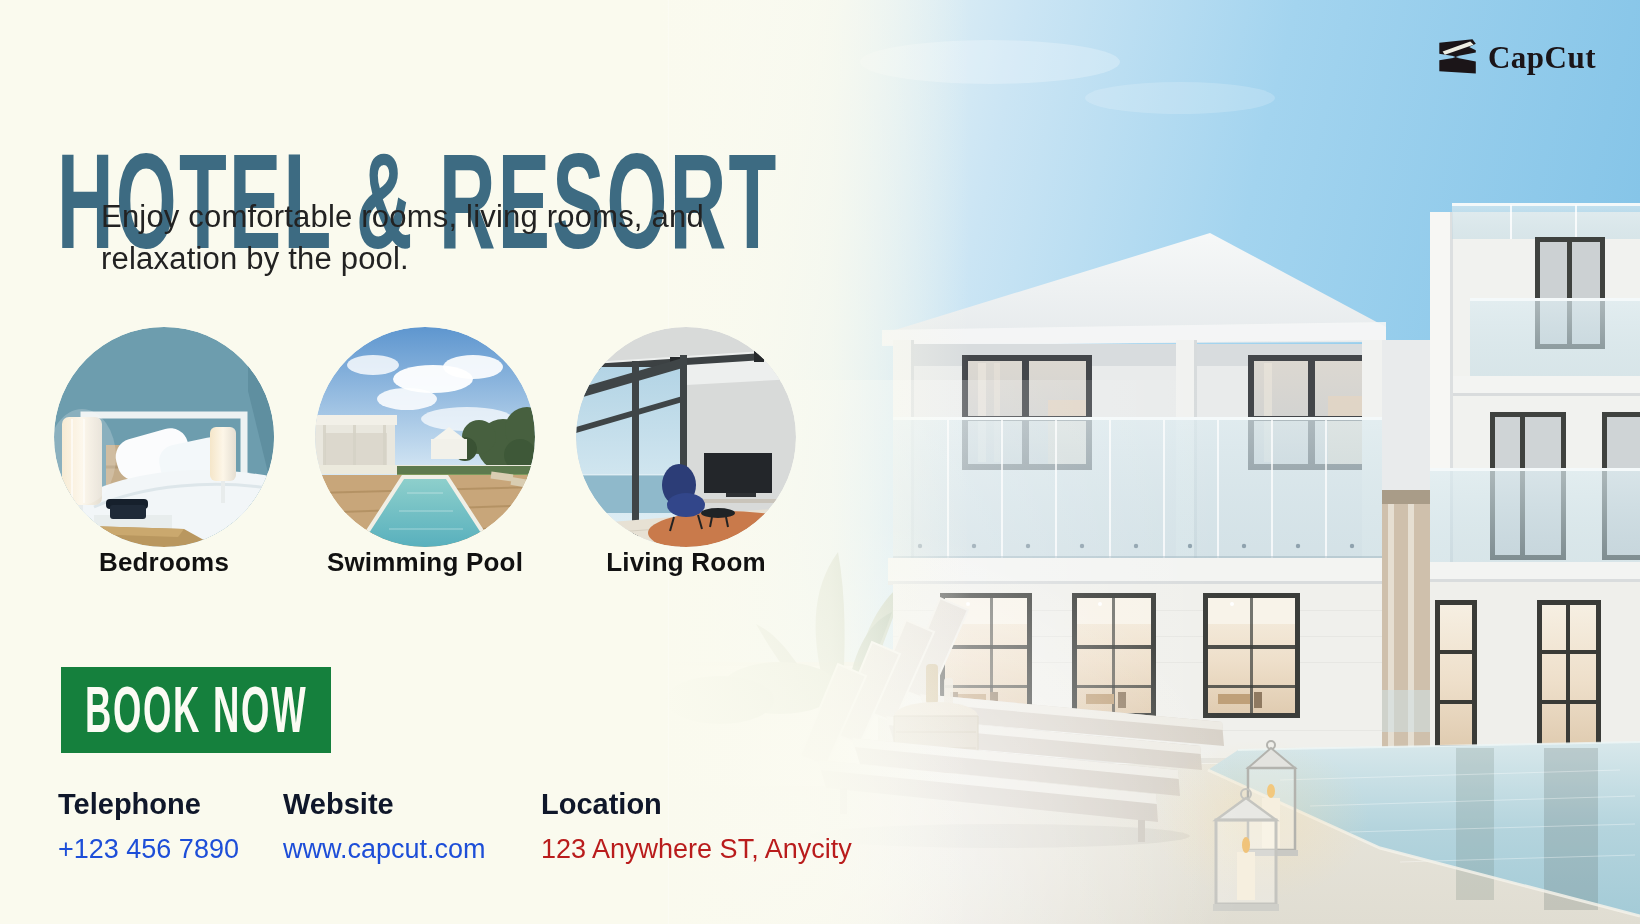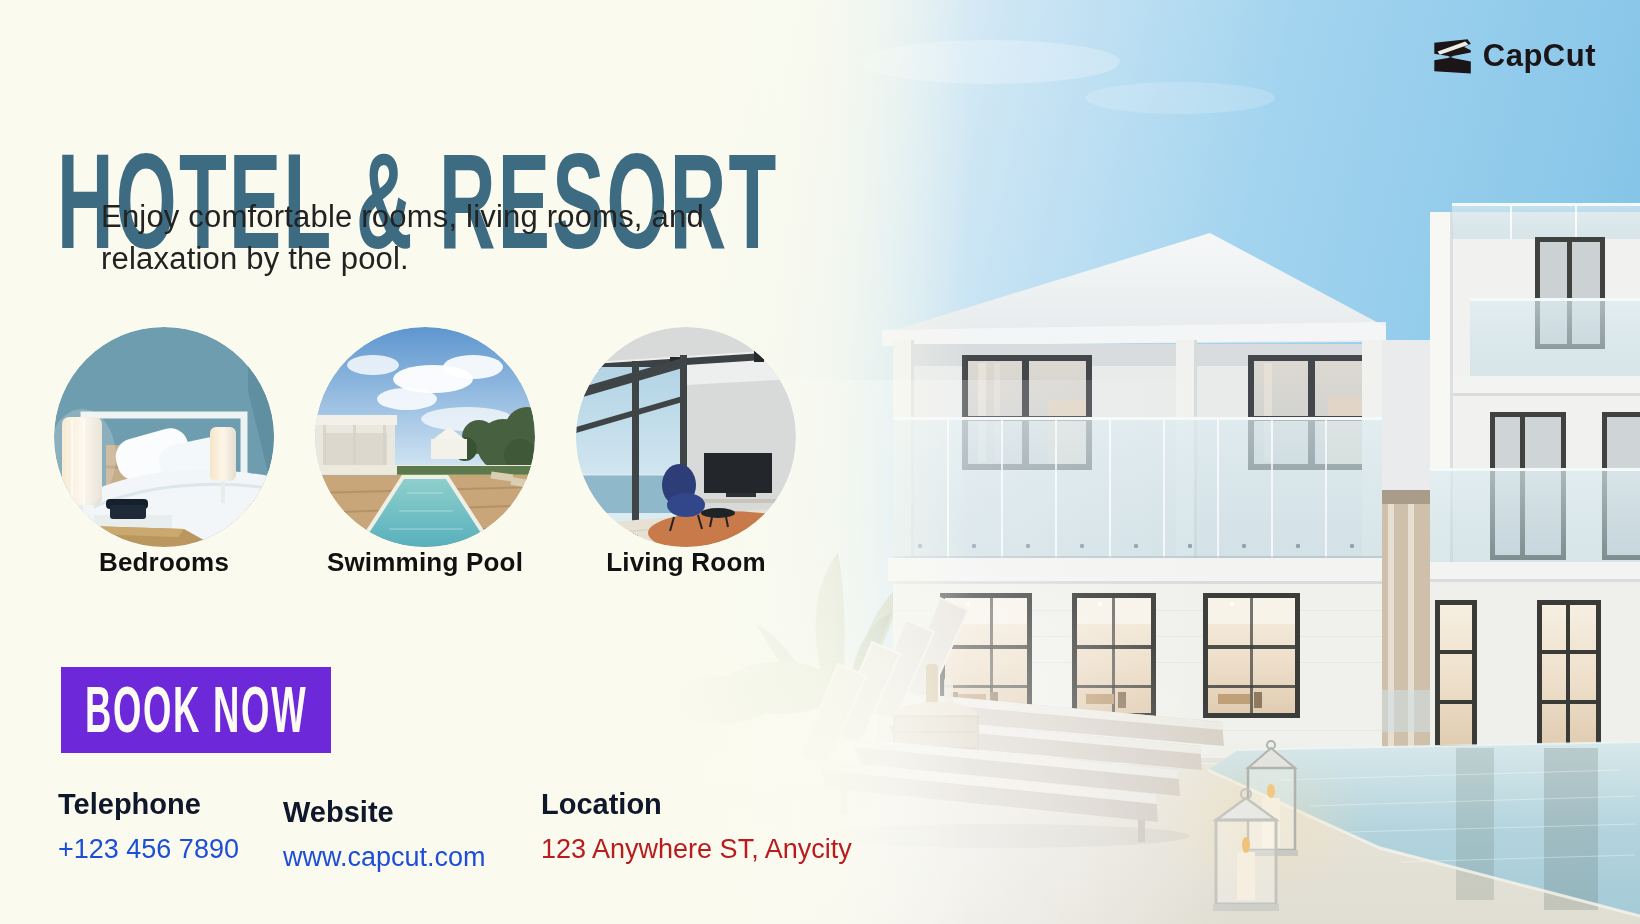--- a/index.html
+++ b/index.html
@@ -1,42 +1,42 @@
 <!DOCTYPE html>
 <html><head>
 <meta charset="utf-8">
 <style>
   html,body{margin:0;padding:0;background:#e8e8e0;}
   .poster{position:relative;width:1640px;height:924px;overflow:hidden;
     background:#fafaee;font-family:"Liberation Sans",sans-serif;}
   
   .photo{position:absolute;left:660px;top:0;width:980px;height:924px;z-index:0;}
   
-  .brand{position:absolute;top:38px;right:44px;display:flex;align-items:flex-start;gap:10px;z-index:3;}
+  .brand{position:absolute;top:38px;right:44px;display:flex;align-items:flex-end;gap:10px;z-index:3;font-family:Liberation Serif, serif;}
   .brand-text{font-size:31px;font-weight:700;color:#1b1518;letter-spacing:.5px;}
   
   .title{position:absolute;left:57px;top:42px;z-index:2;
     font-size:136px;font-weight:700;line-height:1;color:#3d6b82;
     letter-spacing:4px;white-space:nowrap;transform:scaleX(.575);transform-origin:left top;}
   .subtitle{position:absolute;left:58px;top:196px;z-index:2;
     font-size:31px;line-height:42px;color:#222;letter-spacing:.2px;margin-left:43px;}
   
   .feature{position:absolute;top:327px;width:220px;text-align:center;z-index:2;}
   .f1{left:54px;} .f2{left:315px;} .f3{left:576px;}
   .feature .circ{width:220px;height:220px;border-radius:50%;overflow:hidden;display:block;}
   .feature .lbl{margin-top:0;font-size:26px;font-weight:700;color:#111;letter-spacing:.2px;}
   
   .cta{position:absolute;left:61px;top:667px;width:270px;height:86px;z-index:2;
-    background:#6d28d9;border:none;cursor:pointer;display:flex;align-items:center;justify-content:center;}
+    background:#15803d;border:none;cursor:pointer;display:flex;align-items:center;justify-content:center;}
   .cta span{font-size:64px;font-weight:700;color:#fbfbf4;letter-spacing:3px;white-space:nowrap;
     transform:scaleX(.57);transform-origin:center;}
   
   .contact{position:absolute;top:788px;left:0;width:100%;z-index:2;}
   .ccol{position:absolute;top:0;}
-  .c1{left:58px;} .c2{left:283px;margin-top:8px;} .c3{left:541px;}
+  .c1{left:58px;} .c2{left:283px;} .c3{left:541px;}
   .chead{font-size:29px;font-weight:700;color:#0f172a;line-height:32px;}
   .cval{margin-top:14px;font-size:27px;font-weight:400;color:#b91c1c;white-space:nowrap;}
   a.cval{text-decoration:none;color:#1d4ed8;display:block;}
 </style>
 </head>
 <body>
 
 <div class="poster">
 
   <svg class="photo" viewBox="0 0 980 924" aria-hidden="true">

